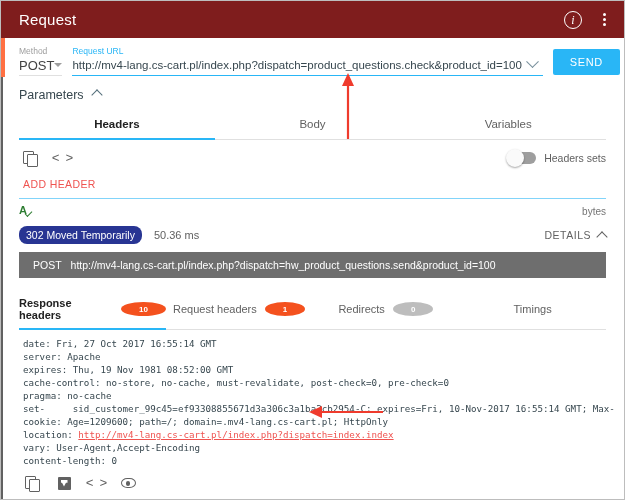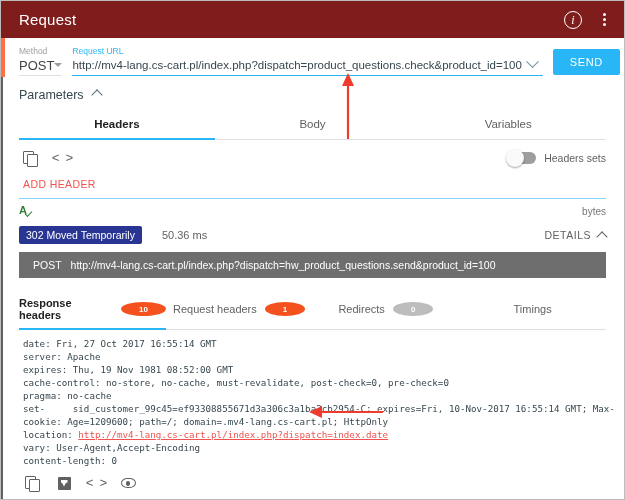--- a/index.html
+++ b/index.html
@@ -253,24 +253,24 @@
   
   .statusrow {
     display: flex; align-items: center;
     padding: 3px 18px 6px 18px;
   }
   .statusbadge {
     background: #283593;
     color: #fff;
     font-size: 10.5px;
     padding: 3px 7px;
-    border-radius: 2px;
+    border-radius: 8px;
     white-space: nowrap;
   }
-  .timetxt { font-size: 11px; color: #616161; margin-left: 20px; }
+  .timetxt { font-size: 11px; color: #616161; margin-left: 12px; }
   .detailstxt { font-size: 10.5px; color: #616161; letter-spacing: .5px; cursor: pointer; }
   .statusrow .chev-up { margin-left: 7px; border-color: #616161; }
 
   
   .graybar {
     background: #6e6e6e;
     color: #fff;
     margin: 2px 18px 0 18px;
     padding: 7px 14px;
     font-size: 10.5px;
@@ -472,21 +472,21 @@
     </div>
   </div>
 
   <div class="hdrtext"><span id="rh-lines">date: Fri, 27 Oct 2017 16:55:14 GMT
 server: Apache
 expires: Thu, 19 Nov 1981 08:52:00 GMT
 cache-control: no-store, no-cache, must-revalidate, post-check=0, pre-check=0
 pragma: no-cache
 set-     sid_customer_99c45=ef93308855671d3a306c3a1ba2cb2954-C; expires=Fri, 10-Nov-2017 16:55:14 GMT; Max-
 cookie: Age=1209600; path=/; domain=.mv4-lang.cs-cart.pl; HttpOnly
-</span><span>location: </span><a class="lnk" href="#">http://mv4-lang.cs-cart.pl/index.php?dispatch=index.date</a>
+</span><span>location: </span><a class="lnk" href="#">http://mv4-lang.cs-cart.pl/index.php?dispatch=index.index</a>
 <span id="rh-lines-after">vary: User-Agent,Accept-Encoding
 content-length: 0
 content-type: text/html; charset=utf-8</span></div>
 
   <div class="bottombar">
     <div class="icbtn">
       <span class="ic-copy"></span>
     </div>
     <div class="icbtn">
       <span class="ic-save"></span>

